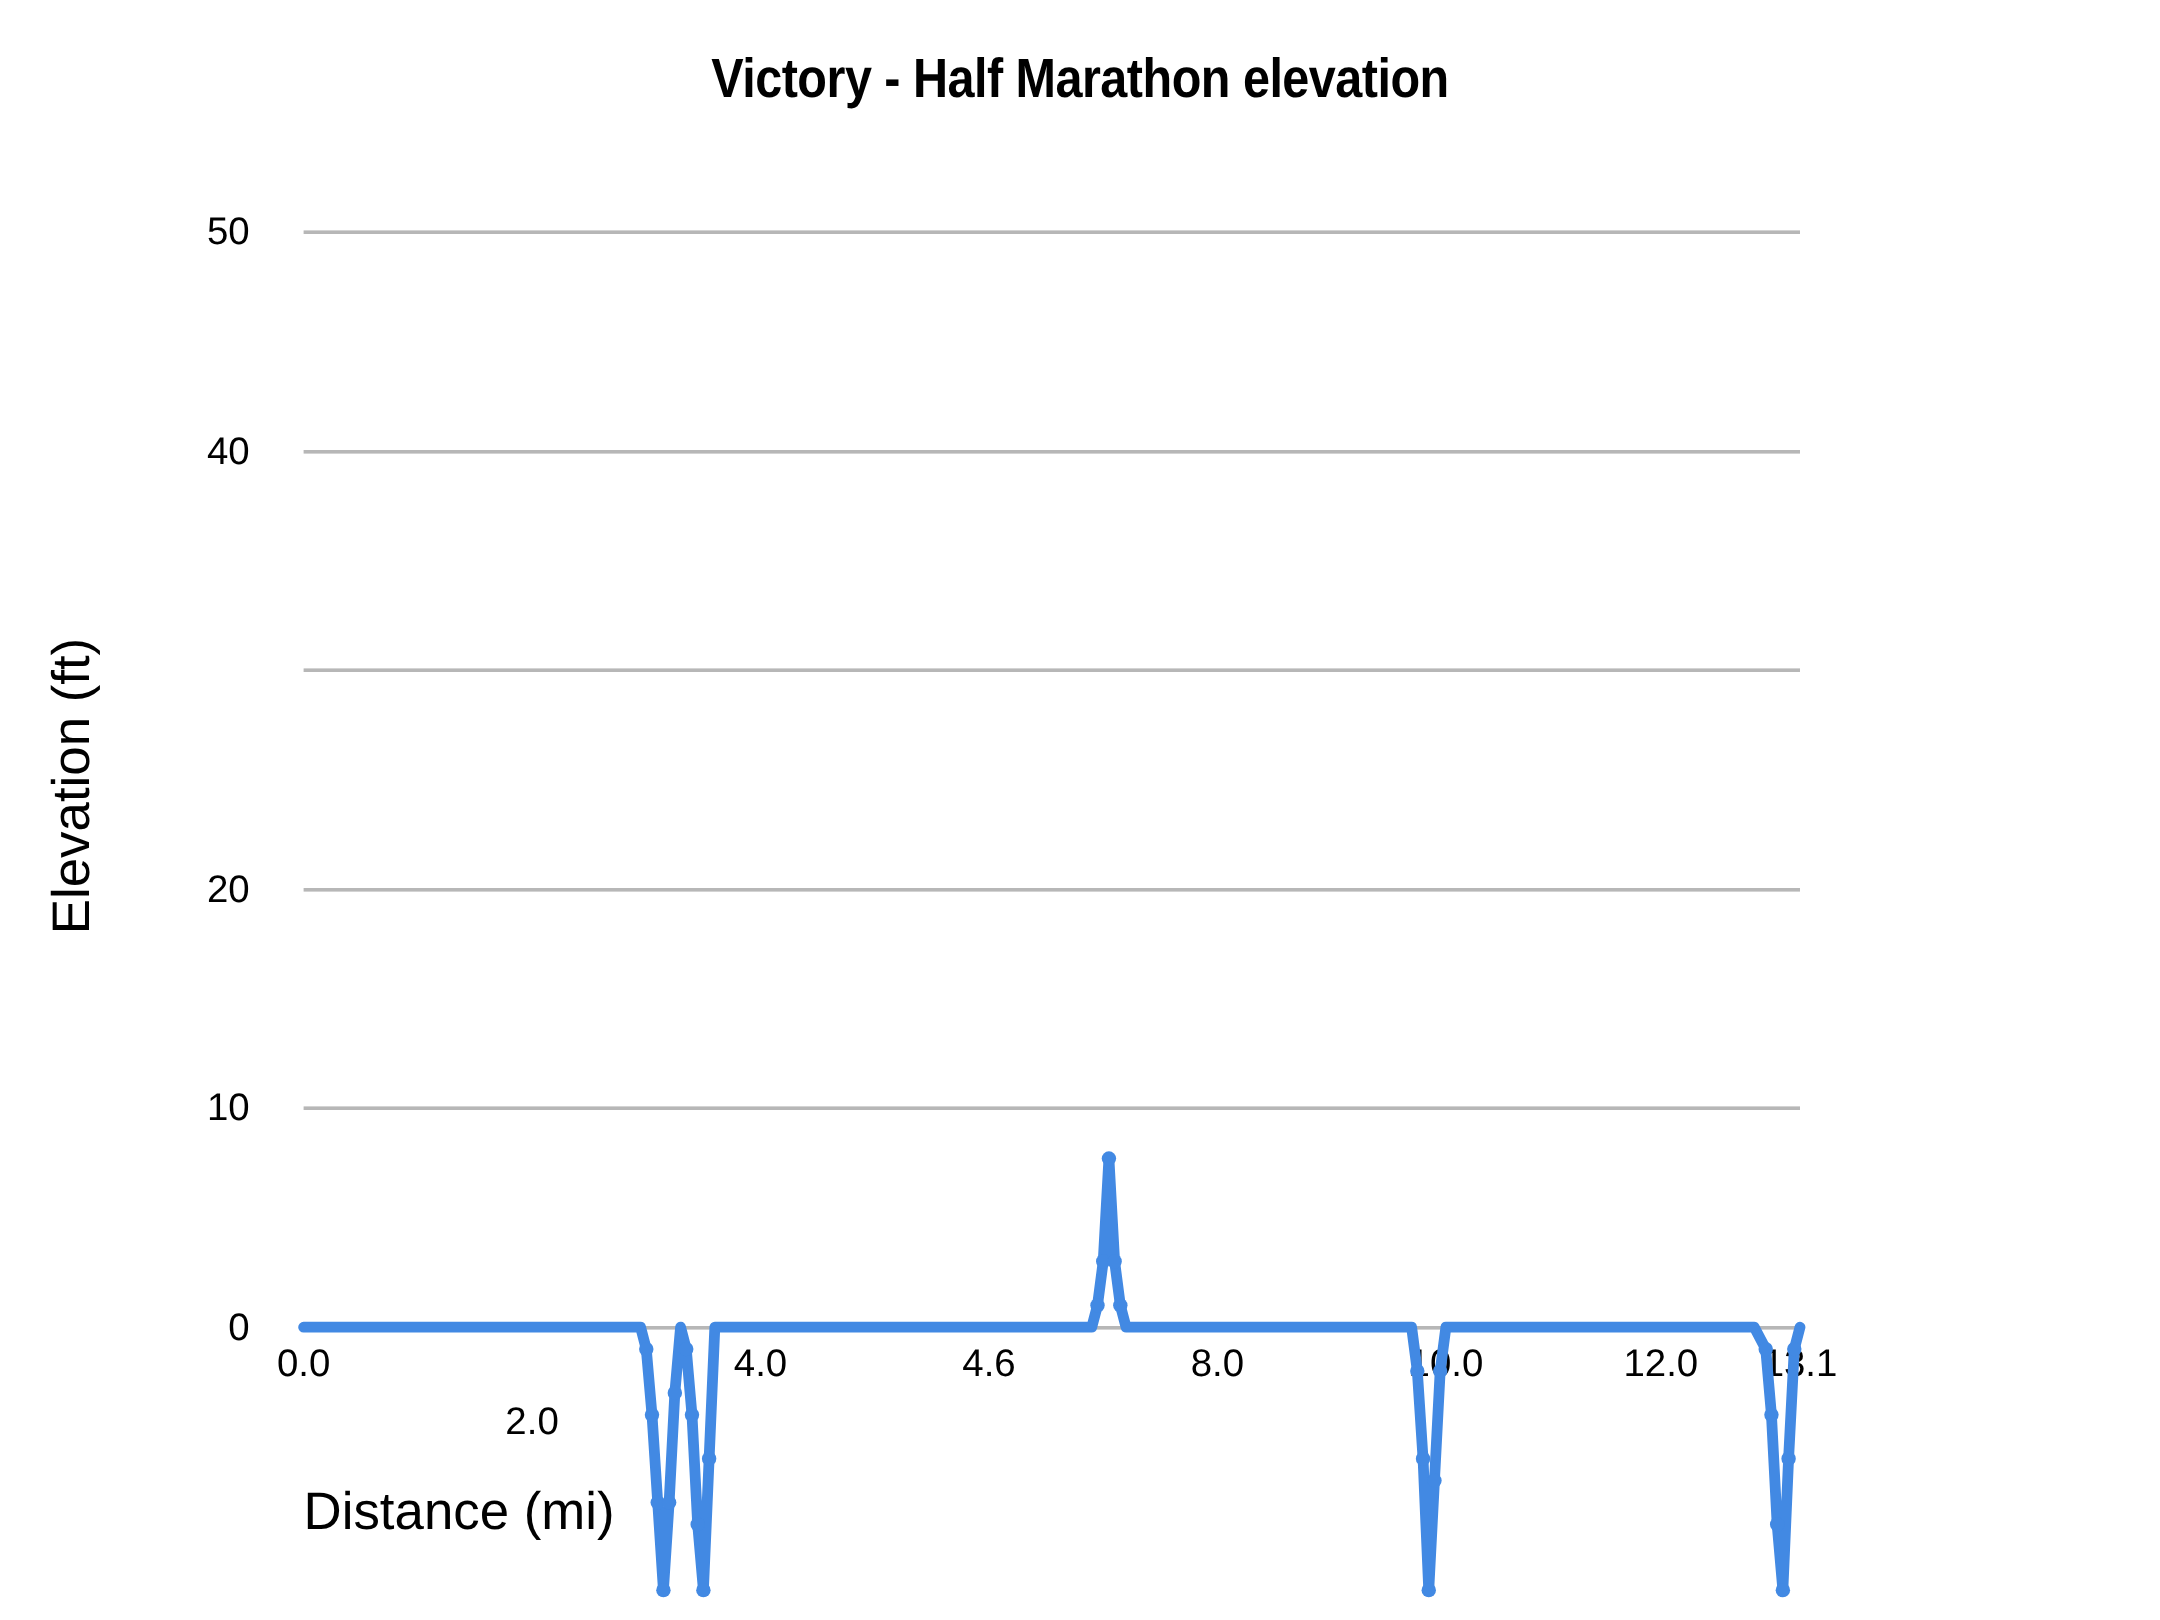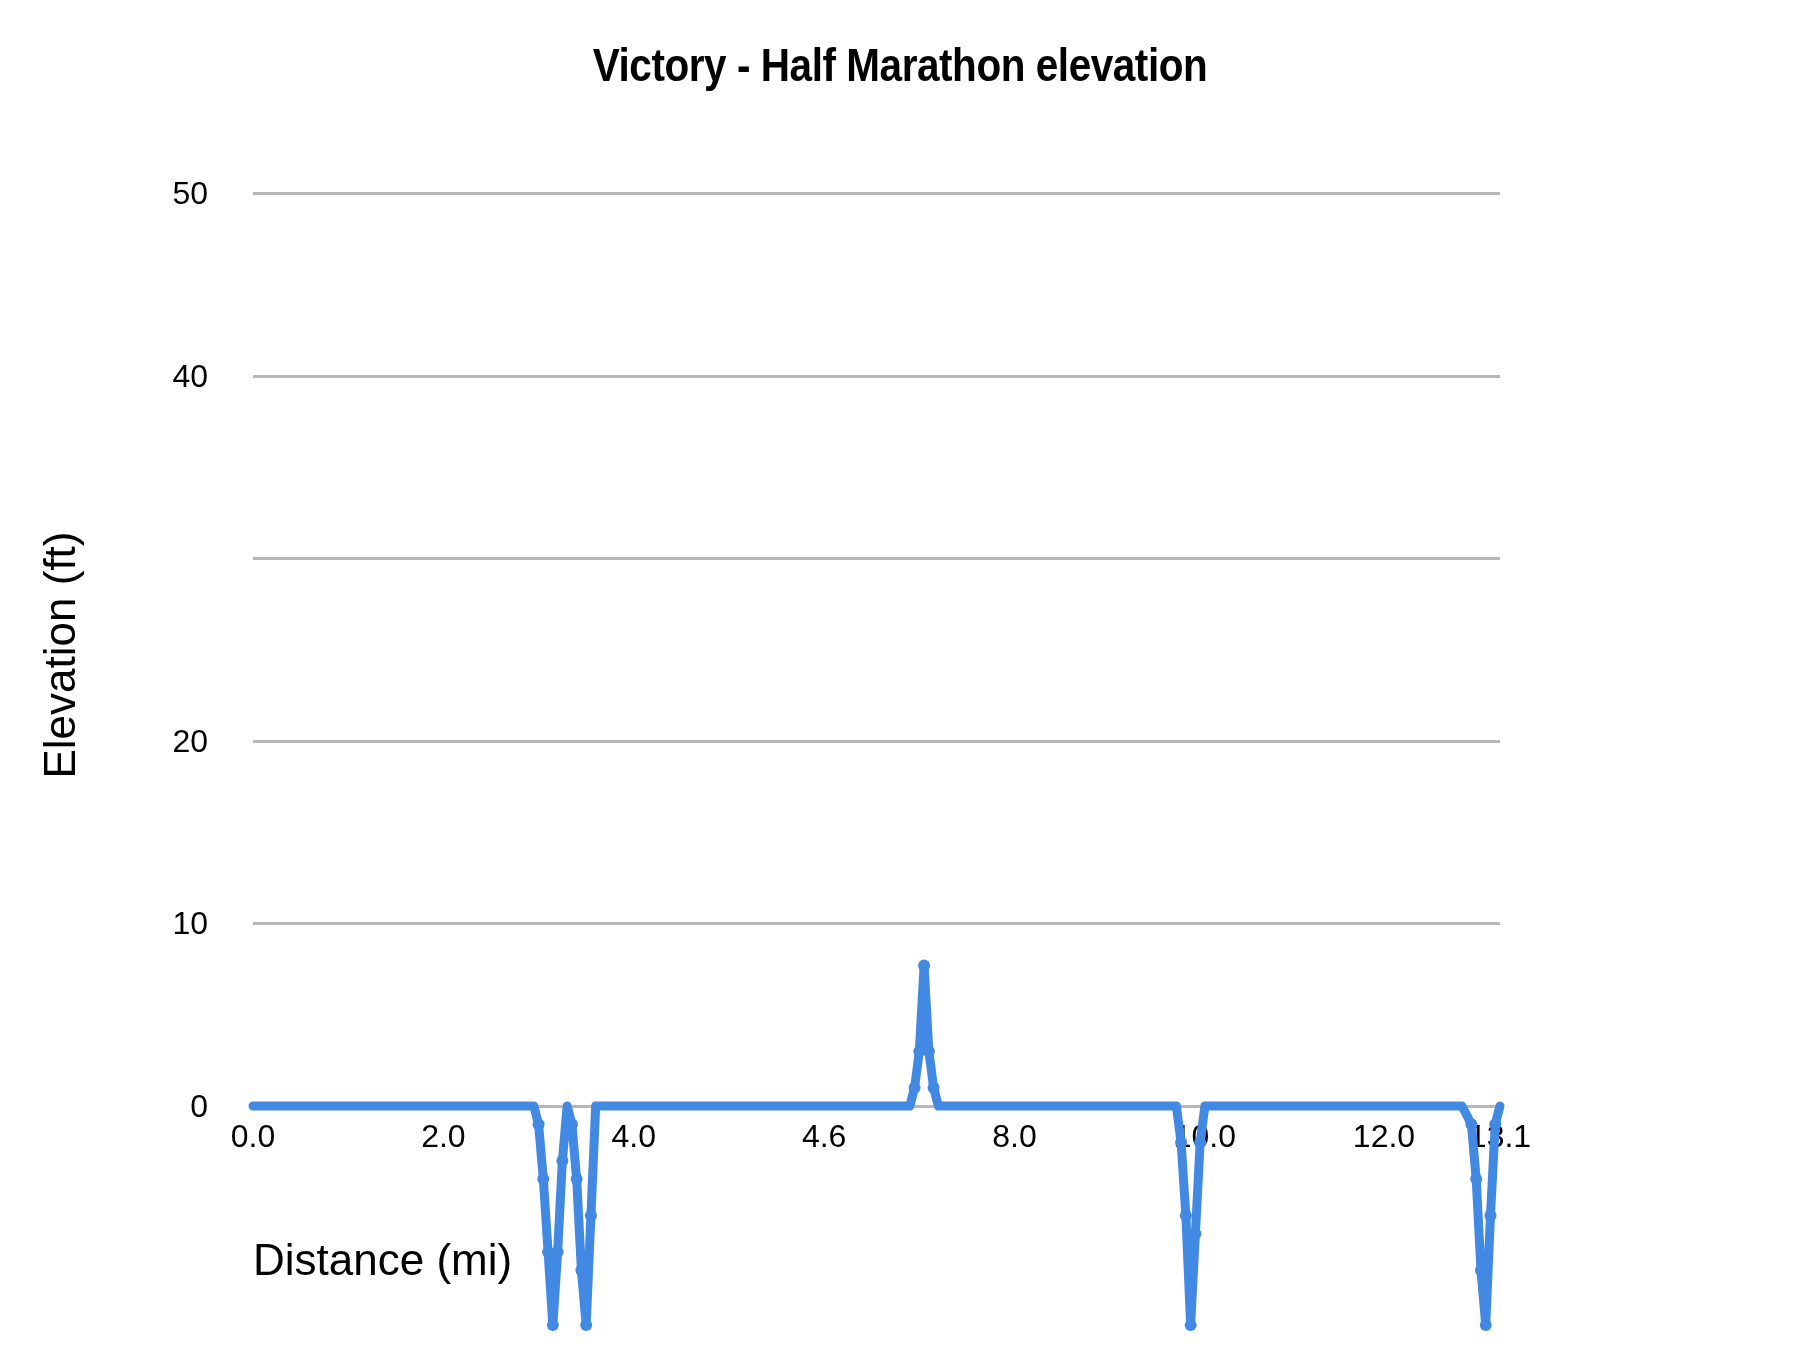--- a/index.html
+++ b/index.html
@@ -88,21 +88,21 @@
         <div class="gridline" style="top: 729.4px; background: rgb(183, 183, 183);"></div>
         <div class="gridline" style="top: 546.8px; background: rgb(183, 183, 183);"></div>
         <div class="gridline" style="top: 364.2px; background: rgb(183, 183, 183);"></div>
         <div class="gridline" style="top: 181.6px; background: rgb(183, 183, 183);"></div>
         <div class="gridline" style="top: -1px; background: rgb(183, 183, 183);"></div>
       </div>
   </div>
 
   <div id="xticks">
       <div class="xtick" style="left: 0px;">0.0</div>
-      <div class="xtick" style="left: 190.382px;">2.0</div>
+      <div class="xtick" style="left: 190.382px; margin-top: 48px;">2.0</div>
       <div class="xtick" style="left: 380.763px;">4.0</div>
       <div class="xtick" style="left: 571.145px;">4.6</div>
       <div class="xtick" style="left: 761.527px;">8.0</div>
       <div class="xtick" style="left: 951.908px;">10.0</div>
       <div class="xtick" style="left: 1131px;">12.0</div>
       <div class="xtick" style="left: 1247px;">13.1</div>
     </div>
 
   <div id="xaxis-label">Distance (mi)</div>
 

